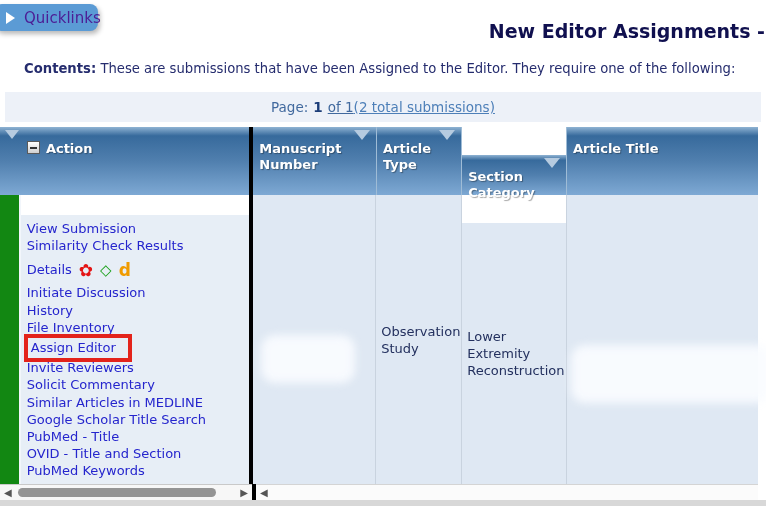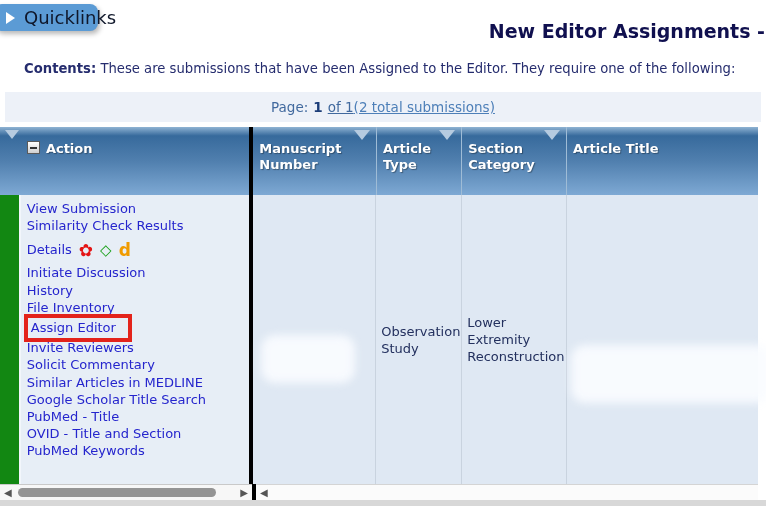--- a/index.html
+++ b/index.html
@@ -11,21 +11,21 @@
   .quicklinks{
     position:absolute;top:4px;left:-6px;height:27px;width:104px;
     background:#5b9bd5;border-radius:8px;box-shadow:2px 3px 5px rgba(0,0,0,.28);
     display:flex;align-items:center;cursor:pointer;
   }
   .quicklinks .arrow{
     width:0;height:0;margin-left:12px;
     border-top:6px solid transparent;border-bottom:6px solid transparent;
     border-left:9px solid #fff;
   }
-  .quicklinks .ql-label{color:#0f172a;font-size:18px;margin-left:9px;}
+  .quicklinks .ql-label{color:#4c1d95;font-size:15px;margin-left:9px;}
   
   .page-title{
     position:absolute;top:20px;right:1px;
     font-size:19px;font-weight:bold;color:#10104f;white-space:nowrap;margin-left:23px;
   }
   
   .contents-line{
     position:absolute;top:61px;left:8px;right:0;
     font-size:13.2px;color:#252c6e;white-space:nowrap;
   }
@@ -68,26 +68,26 @@
   }
   
   .c-marker{width:21px;}
   .c-action{width:231px;}
   .c-divider{width:4px;background:#000;}
   .c-manu{width:124px;}
   .c-sep{width:1px;}
   .hdr-row .c-sep{background:#9fbcd6;}
   .body-row .c-sep{background:#c9d3df;}
   .c-atype{width:85px;}
-  .c-sec{width:105px;}
+  .c-sec{width:105px;margin-top:28px;}
   .c-title{width:193px;}
   
   .body-cell{box-sizing:border-box;position:relative;}
   .marker-body{background:#128712;border-right:2px solid #f2f6fb;}
-  .action-body{background:#e7eef6;padding:5px 0 0 6px;font-size:13px;}
+  .action-body{background:#e7eef6;padding:5px 0 0 6px;font-size:13px;margin-top:20px;}
   .cell-blue{background:#dfe8f3;color:#23305e;font-size:13px;line-height:17px;}
   .v-center{display:flex;align-items:center;padding-left:5px;padding-right:2px;box-sizing:border-box;}
   .action-body a{display:block;color:#2525cd;text-decoration:none;line-height:17.2px;cursor:pointer;white-space:nowrap;}
   .details-line{margin:7px 0 5px;display:flex;align-items:center;}
   .details-line a{display:inline;line-height:18px;}
   .icon-flower{color:#e41414;font-size:17px;margin-left:7px;line-height:18px;cursor:pointer;}
   .icon-diamond{color:#18a018;font-size:15px;font-weight:bold;margin-left:7px;line-height:18px;cursor:pointer;}
   .icon-d{color:#f09b00;font-size:17px;font-weight:bold;margin-left:7px;line-height:18px;cursor:pointer;}
   .red-box{
     display:inline-block;border:4px solid #e3231b;padding:1px 12px 2px 3px;

